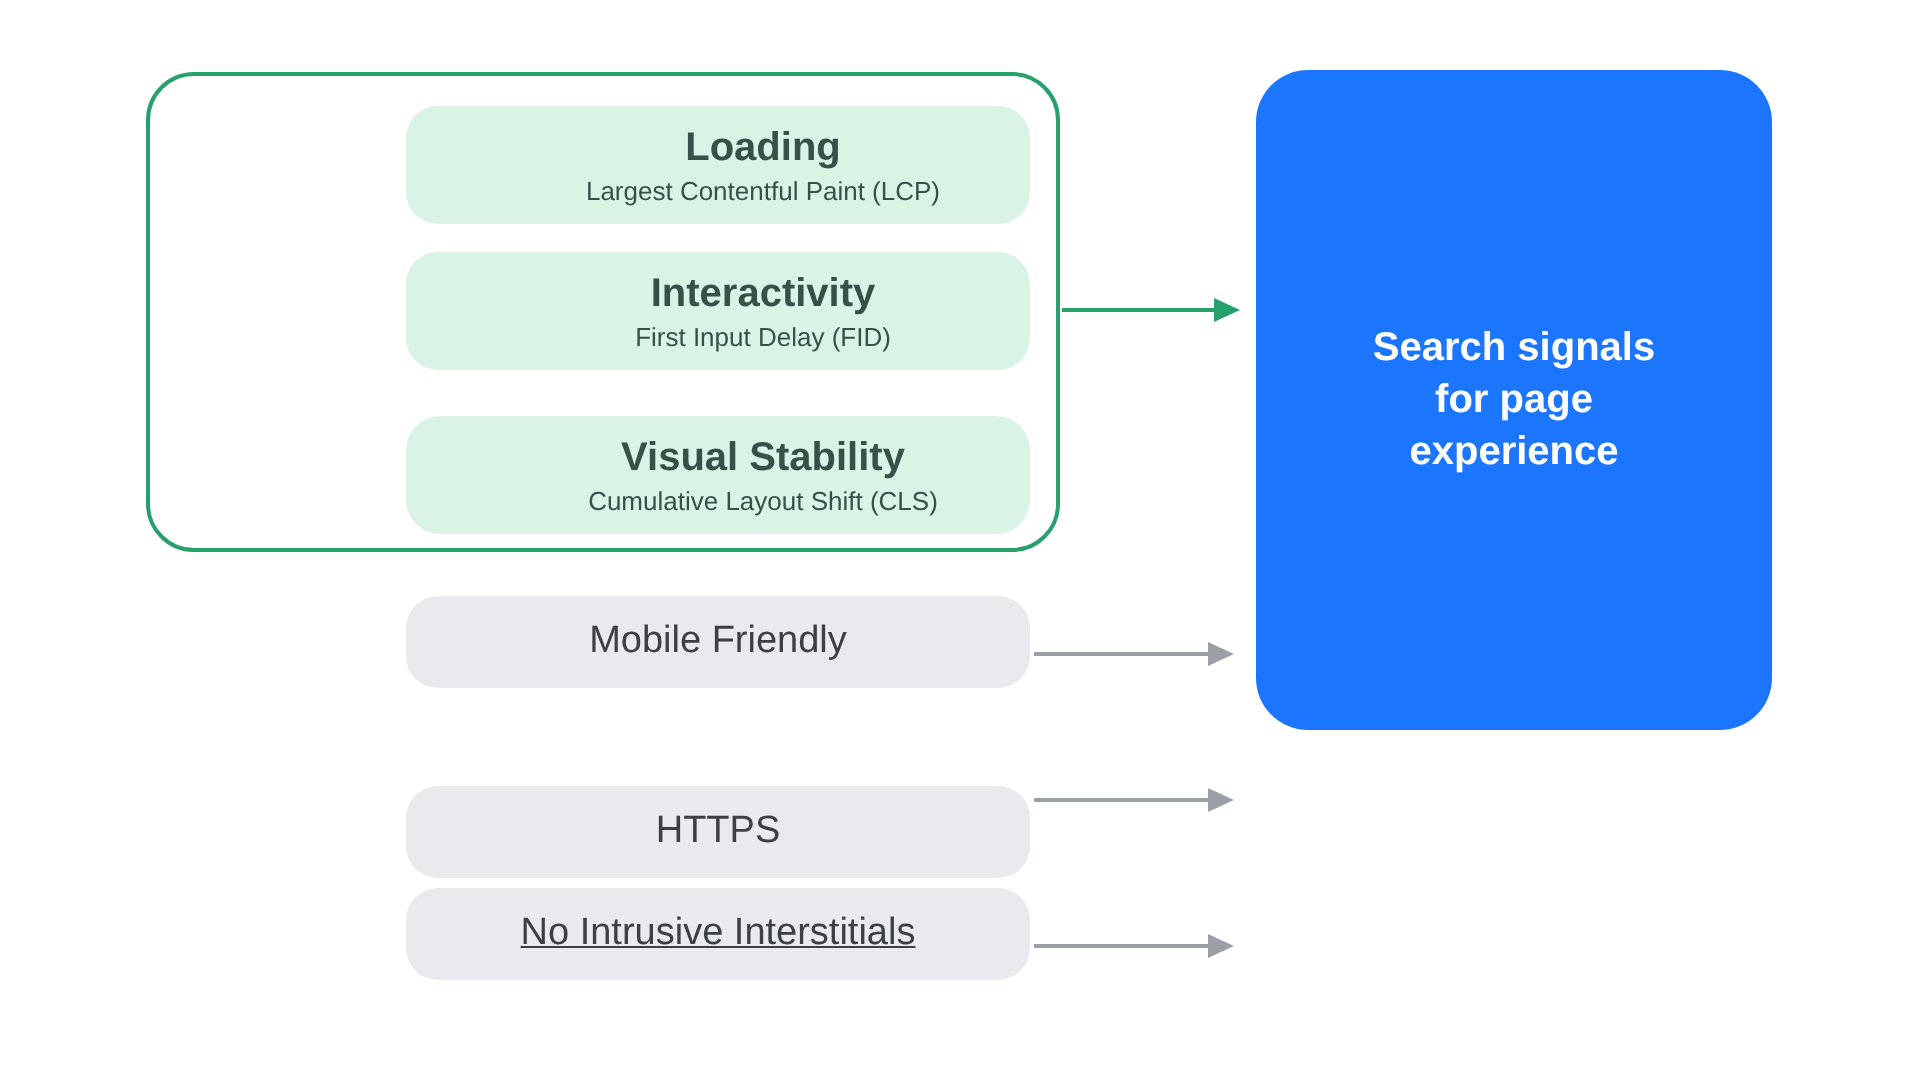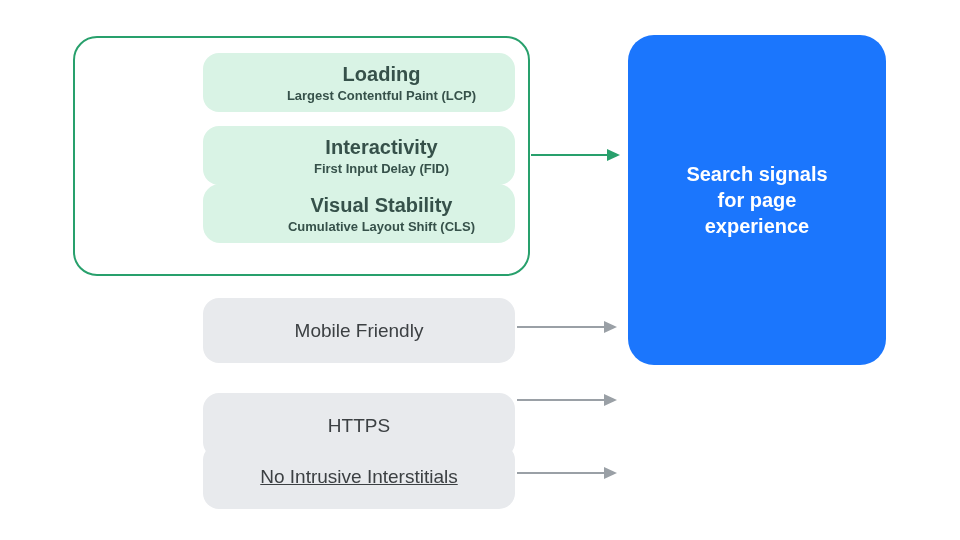--- a/index.html
+++ b/index.html
@@ -52,40 +52,40 @@
     border-radius: 16px;
     display: flex;
     flex-direction: column;
     align-items: center;
     justify-content: center;
     text-align: center;
     padding-left: 45px;
   }
   .metric-card.m0 { top: 15px; }
   .metric-card.m1 { top: 88px; }
-  .metric-card.m2 { top: 146px; border-radius: 17px; }
+  .metric-card.m2 { top: 170px; border-radius: 17px; }
   .metric-title {
     font-size: 20px;
     font-weight: 700;
     line-height: 24px;
     color: var(--green-text-dark);
   }
   .metric-subtitle {
     font-size: 13px;
-    font-weight: 700;
+    font-weight: 400;
     line-height: 17px;
     color: var(--green-text-dark);
     margin-top: 1px;
   }
 
   
   .signal-pill {
     position: absolute;
     left: 203px;
-    width: 312px; height: 65px;
+    width: 312px; height: 46px;
     background: var(--gray-fill);
     border-radius: 16px;
     display: flex;
     align-items: center;
     justify-content: center;
     text-align: center;
     font-size: 19px;
     font-weight: 400;
     color: var(--gray-text);
   }

